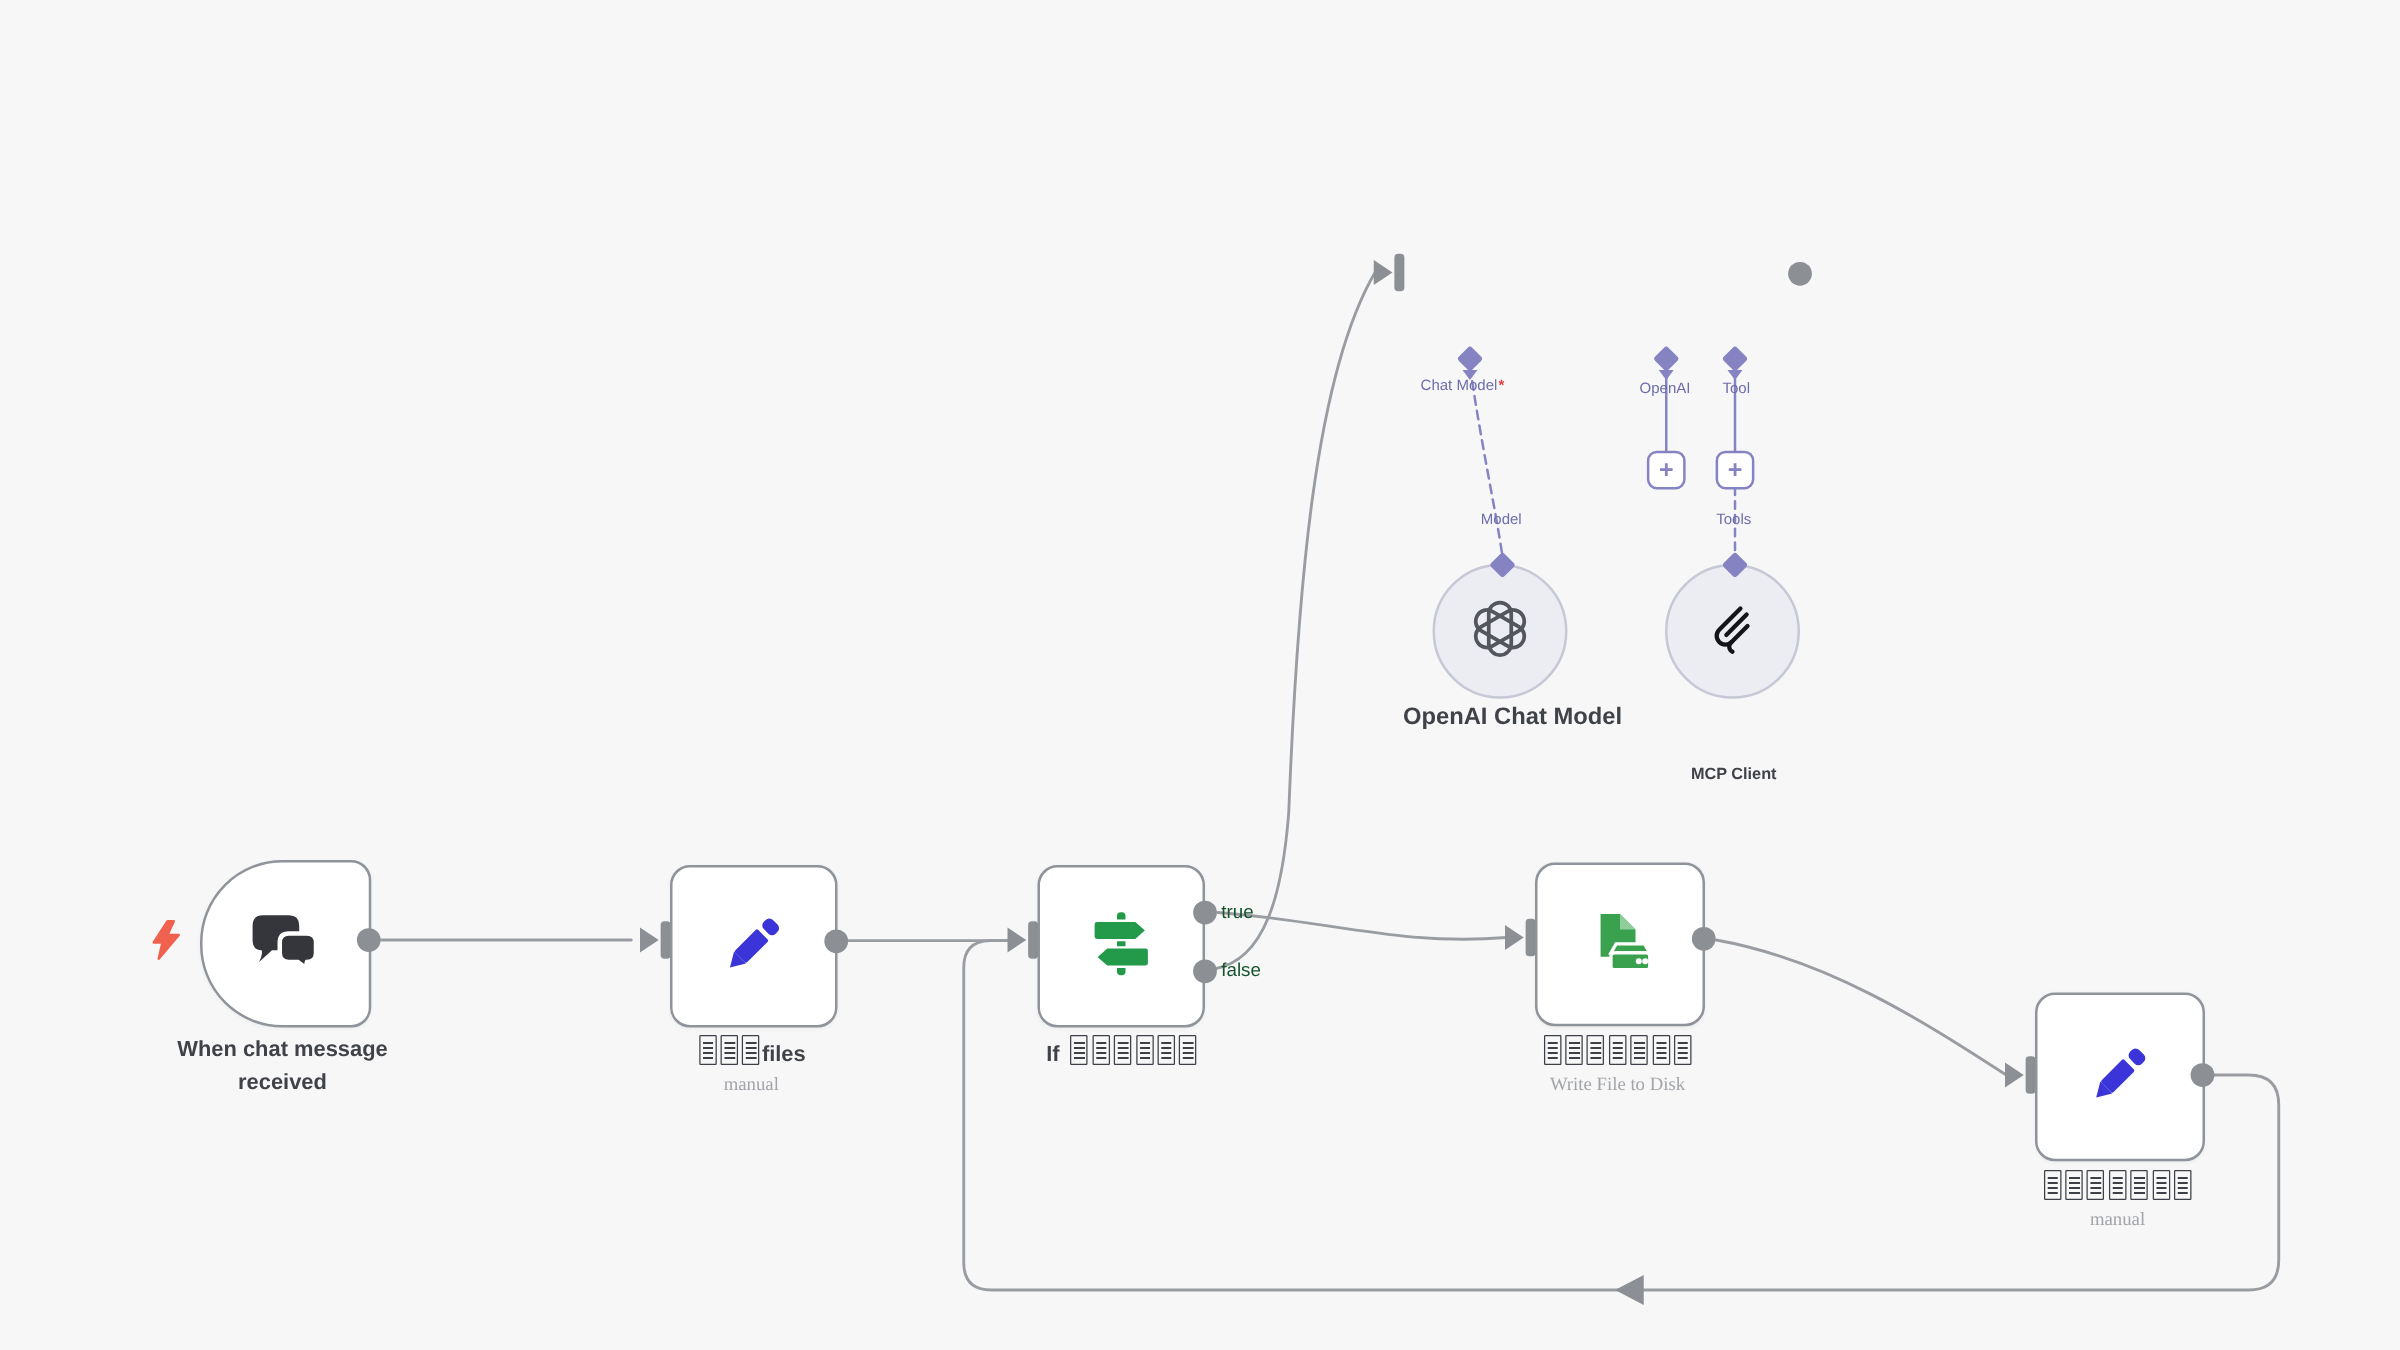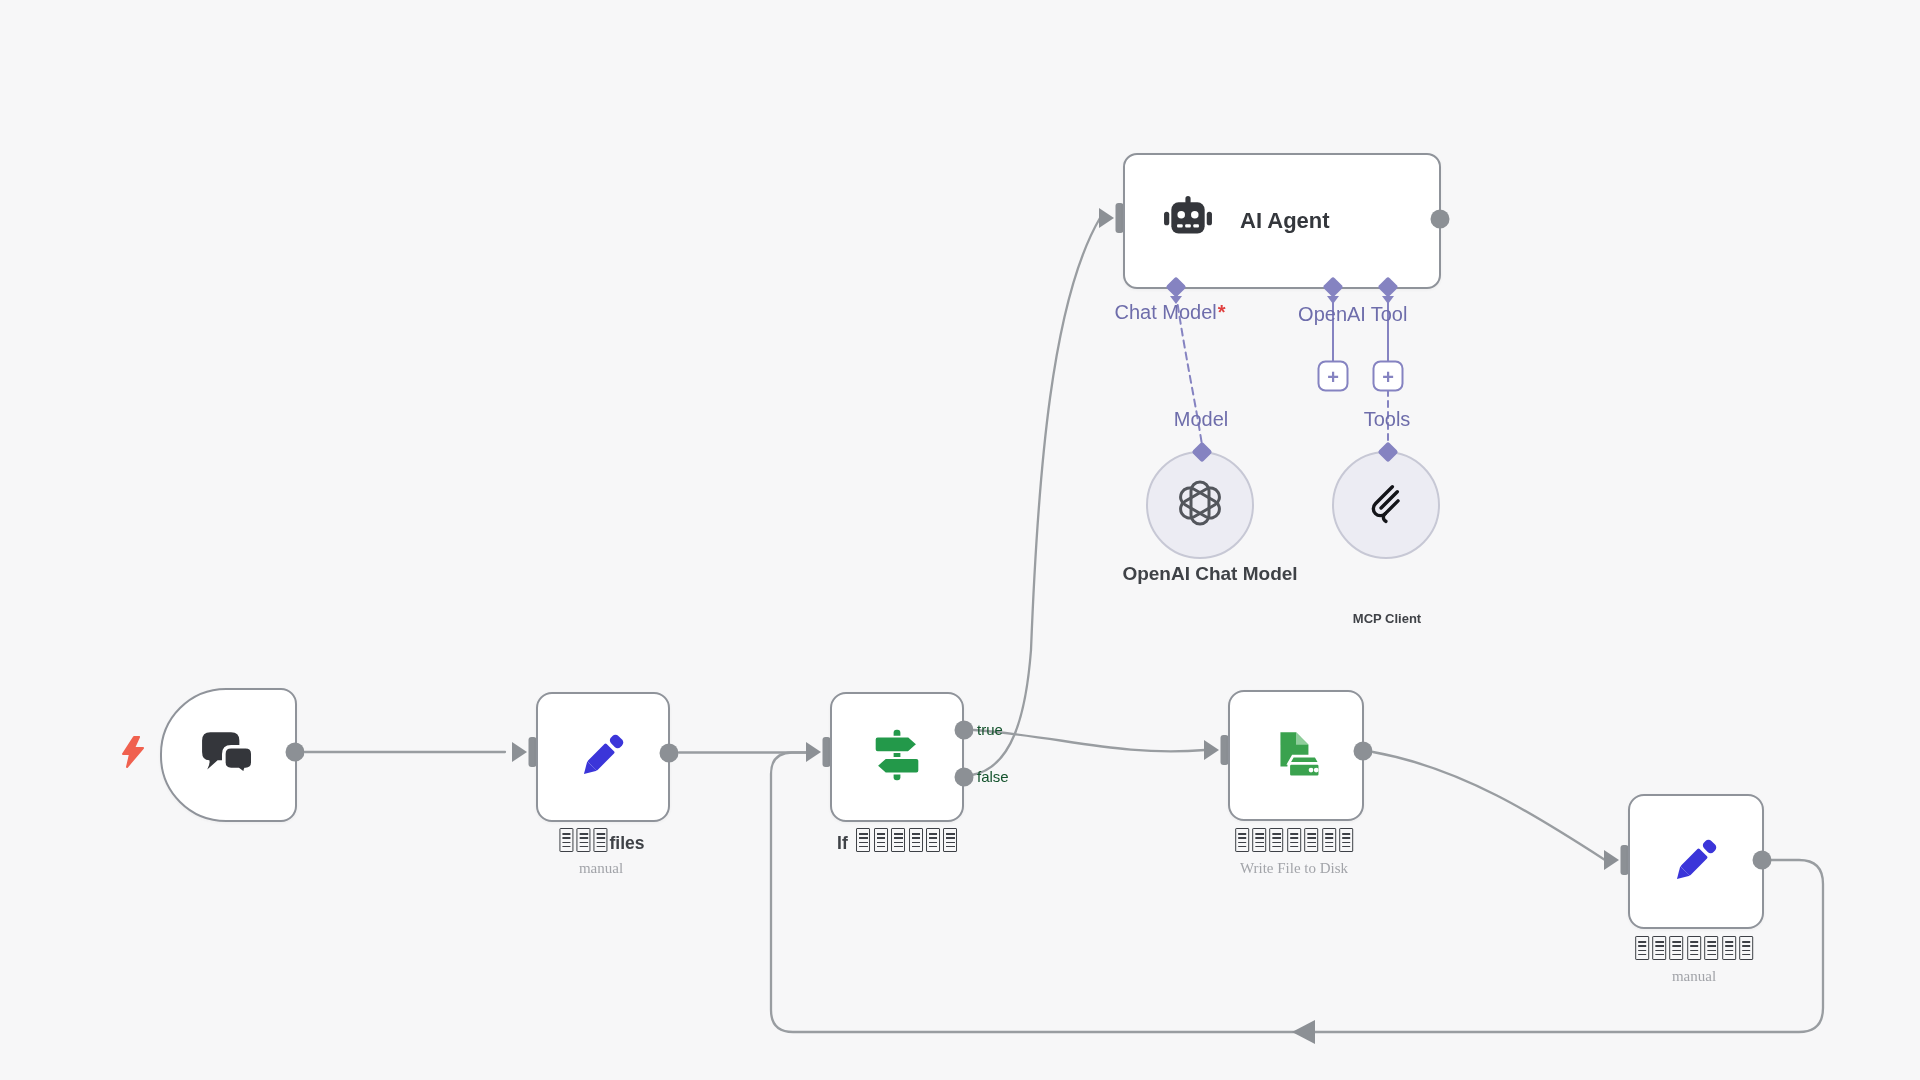--- a/index.html
+++ b/index.html
@@ -31,21 +31,21 @@
   .diamond-tail{
     position:absolute;width:0;height:0;z-index:5;transform:translateX(-50%);
     border-left:6px solid transparent;border-right:6px solid transparent;
     border-top:8px solid #8583c1;
   }
   .plus-btn{
     position:absolute;width:27px;height:27px;border:2px solid #8583c1;border-radius:8px;
     background:#ffffff;color:#8583c1;z-index:5;display:flex;align-items:center;justify-content:center;
     font-size:20px;font-weight:600;line-height:1;transform:translate(-50%,-50%);cursor:pointer;
   }
-  .port-label{position:absolute;z-index:4;color:#6e6dab;font-size:20px;white-space:nowrap;transform:translateX(-50%);}
+  .port-label{position:absolute;z-index:4;color:#6e6dab;font-size:12px;white-space:nowrap;transform:translateX(-50%);}
   .req{color:#e04040;font-weight:700;margin-left:1px;}
   .bool-label{position:absolute;z-index:4;color:#14532d;font-size:15px;white-space:nowrap;}
   .circle-node{
     position:absolute;width:104px;height:104px;border-radius:50%;
     background:#ececf3;border:2px solid #c7c8d5;z-index:3;
     display:flex;align-items:center;justify-content:center;transform:translate(-50%,-50%);
   }
   .tofu{
     display:inline-block;width:9px;height:18px;border:1.6px solid #3d4046;border-radius:1px;
     margin:0 1.7px;vertical-align:-3px;padding:2px 1.5px;
@@ -102,20 +102,21 @@
   </div>
   <div class="node" style="left:160px;top:688px;width:133px;height:130px;border-radius:66px 16px 16px 66px;">
     <span>
       <svg width="58" height="50" viewBox="0 0 56 48">
         <path d="M 10 4 H 30 Q 38 4 38 12 V 23 Q 38 31 30 31 H 17 L 7 40 Q 10 34 9 31 Q 2 31 2 23 V 12 Q 2 4 10 4 Z" fill="#34363b"></path>
         <path d="M 30 18 H 44 Q 51 18 51 25 V 33 Q 51 40 44 40 Q 43 42 45 46 L 37 40 H 30 Q 23 40 23 33 V 25 Q 23 18 30 18 Z" fill="#34363b" stroke="#ffffff" stroke-width="3.5"></path>
       </svg>
     </span>
   </div>
   <div class="port-dot" style="left:295px;top:752px;"></div>
+  <div class="node-label" style="left:226px;top:826px;white-space:normal;width:230px;line-height:26px;">When chat message received</div>
 
   <div class="node" style="left:536px;top:692px;width:130px;height:126px;">
     <span>
       <svg width="58" height="58" viewBox="0 0 56 56">
         <g fill="#3b35d9" transform="rotate(-45 28 28)">
           <polygon points="2,28 13,21.5 13,34.5"></polygon>
           <rect x="13" y="21.5" width="25" height="13" rx="1.5"></rect>
           <rect x="41.5" y="21.5" width="10" height="13" rx="4"></rect>
         </g>
       </svg>
@@ -135,42 +136,20 @@
         </g>
       </svg>
     </span>
   </div>
   <div class="port-dot" style="left:964px;top:730px;"></div>
   <div class="port-dot" style="left:964px;top:777px;"></div>
   <div class="bool-label" style="left:977px;top:721px;">true</div>
   <div class="bool-label" style="left:977px;top:768px;">false</div>
   <div class="node-label" style="left:898px;top:828px;"><span>If</span><span class="tofu-run" style="margin-left:7px;"><span class="tofu"></span><span class="tofu"></span><span class="tofu"></span><span class="tofu"></span><span class="tofu"></span><span class="tofu"></span></span></div>
 
-  <div class="node" style="left:1123px;top:153px;width:314px;height:132px;border-radius:14px;">
-    <div class="agent-inner">
-      <span>
-        <svg width="50" height="46" viewBox="0 0 48 44">
-          <g fill="#34363b">
-            <rect x="21.5" y="0" width="5" height="8" rx="2.5"></rect>
-            <rect x="8" y="6" width="32" height="30" rx="7"></rect>
-            <rect x="1" y="15" width="5" height="13" rx="2.5"></rect>
-            <rect x="42" y="15" width="5" height="13" rx="2.5"></rect>
-          </g>
-          <circle cx="17.5" cy="18" r="3.6" fill="#ffffff"></circle>
-          <circle cx="30.5" cy="18" r="3.6" fill="#ffffff"></circle>
-          <g fill="#ffffff">
-            <rect x="13.5" y="27" width="5.4" height="3.2" rx="1"></rect>
-            <rect x="21.3" y="27" width="5.4" height="3.2" rx="1"></rect>
-            <rect x="29.1" y="27" width="5.4" height="3.2" rx="1"></rect>
-          </g>
-        </svg>
-      </span>
-      <span class="agent-title">AI Agent</span>
-    </div>
-  </div>
   <div class="port-dot" style="left:1440px;top:219px;"></div>
 
   <div class="diamond" style="left:1176px;top:287px;"></div>
   <div class="diamond-tail" style="left:1176px;top:296px;"></div>
   <div class="diamond" style="left:1333px;top:287px;"></div>
   <div class="diamond-tail" style="left:1333px;top:296px;"></div>
   <div class="diamond" style="left:1388px;top:287px;"></div>
   <div class="diamond-tail" style="left:1388px;top:296px;"></div>
 
   <div class="port-label" style="left:1170px;top:301px;"><span>Chat Model</span><span class="req">*</span></div>

